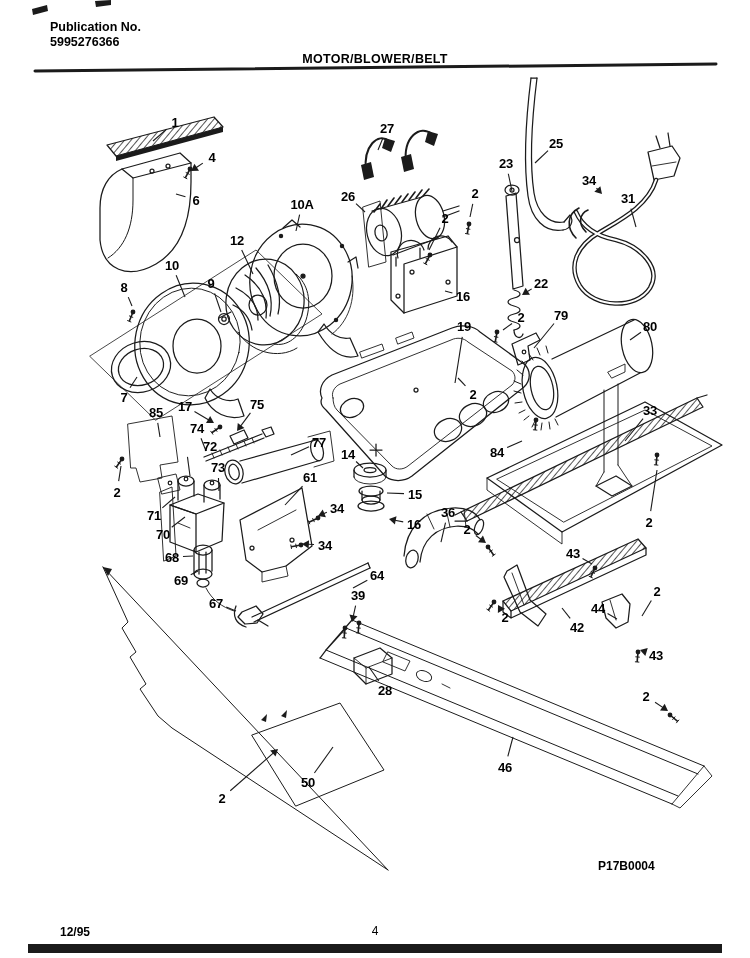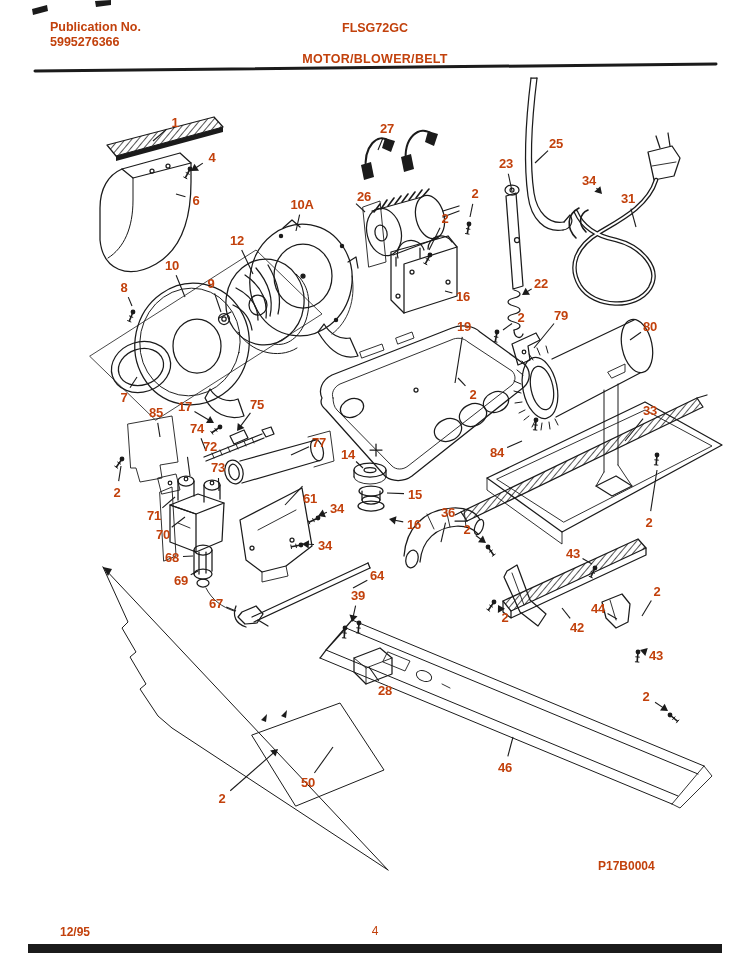--- a/index.html
+++ b/index.html
@@ -1,36 +1,35 @@
 <!DOCTYPE html>
 <html><head>
 <meta charset="utf-8">
 <style>
   html,body{margin:0;padding:0;background:#e8e8e8;}
   #page{position:relative;width:750px;height:958px;background:#ffffff;overflow:hidden;
-        font-family:"Liberation Sans", sans-serif;color:#c2410c;}
+        font-family:"Liberation Sans", sans-serif;color:#000000;}
   .hdr{position:absolute;font-weight:bold;font-size:12.5px;line-height:15px;white-space:pre;}
   #pubblock{left:50px;top:20px;}
   #model{left:0;top:21px;width:100%;text-align:center;}
   #section{left:0;top:52px;width:100%;text-align:center;letter-spacing:.3px;}
   #footer-date{left:60px;top:925px;font-size:12px;}
   #footer-page{left:0;top:924px;width:100%;text-align:center;font-weight:normal;font-size:12px;}
   #diagram-id{left:598px;top:859px;font-size:12px;}
   svg{position:absolute;left:0;top:0;}
   .callout{position:absolute;transform:translate(-50%,-50%);font-weight:bold;
            font-size:13px;letter-spacing:-0.3px;white-space:nowrap;}
 </style>
 </head>
 <body>
 
 <div id="page">
 
   <div class="hdr" id="pubblock"><span>Publication No.</span>
 <span>5995276366</span></div>
-  <div class="hdr" id="model">FLSG72GC</div>
   <div class="hdr" id="section">MOTOR/BLOWER/BELT</div>
   <div class="hdr" id="footer-date">12/95</div>
   <div class="hdr" id="footer-page">4</div>
   <div class="hdr" id="diagram-id">P17B0004</div>
 
   <svg id="art" width="750" height="958" viewBox="0 0 750 958">
     <defs>
       <pattern id="hatch" width="5" height="5" patternUnits="userSpaceOnUse" patternTransform="rotate(40)">
         <line x1="0" y1="0" x2="0" y2="5" stroke="#1b1b1b" stroke-width="1.5"></line>
       </pattern>
@@ -496,21 +495,21 @@
         <line x1="492.9342523156805" y1="607.3576283814173" x2="489.329983320809" y2="604.8338920614726" stroke="#1b1b1b" stroke-width="1"></line>
         <line x1="490.0663701339253" y1="611.4533886028622" x2="486.4621011390538" y2="608.9296522829176" stroke="#1b1b1b" stroke-width="1"></line>
       </g>
     </svg>
 
   <div id="labels">
       <span class="callout" style="left: 175px; top: 122px;">1</span>
       <span class="callout" style="left: 212px; top: 157px;">4</span>
       <span class="callout" style="left: 196px; top: 200px;">6</span>
       <span class="callout" style="left: 302px; top: 204px;">10A</span>
-      <span class="callout" style="left: 348px; top: 196px; margin-left: 16px;">26</span>
+      <span class="callout" style="left: 348px; top: 196px;">26</span>
       <span class="callout" style="left: 387px; top: 128px;">27</span>
       <span class="callout" style="left: 475px; top: 193px;">2</span>
       <span class="callout" style="left: 506px; top: 163px;">23</span>
       <span class="callout" style="left: 556px; top: 143px;">25</span>
       <span class="callout" style="left: 589px; top: 180px;">34</span>
       <span class="callout" style="left: 628px; top: 198px;">31</span>
       <span class="callout" style="left: 237px; top: 240px;">12</span>
       <span class="callout" style="left: 172px; top: 265px;">10</span>
       <span class="callout" style="left: 211px; top: 283px;">9</span>
       <span class="callout" style="left: 124px; top: 287px;">8</span>
@@ -522,21 +521,21 @@
       <span class="callout" style="left: 561px; top: 315px;">79</span>
       <span class="callout" style="left: 650px; top: 326px;">80</span>
       <span class="callout" style="left: 124px; top: 397px;">7</span>
       <span class="callout" style="left: 185px; top: 406px;">17</span>
       <span class="callout" style="left: 257px; top: 404px;">75</span>
       <span class="callout" style="left: 156px; top: 412px;">85</span>
       <span class="callout" style="left: 197px; top: 428px;">74</span>
       <span class="callout" style="left: 186px; top: 446px; margin-left: 24px;">72</span>
       <span class="callout" style="left: 218px; top: 467px;">73</span>
       <span class="callout" style="left: 319px; top: 442px;">77</span>
-      <span class="callout" style="left: 310px; top: 498px;">61</span>
+      <span class="callout" style="left: 310px; top: 477px;">61</span>
       <span class="callout" style="left: 117px; top: 492px;">2</span>
       <span class="callout" style="left: 154px; top: 515px;">71</span>
       <span class="callout" style="left: 163px; top: 534px;">70</span>
       <span class="callout" style="left: 172px; top: 557px;">68</span>
       <span class="callout" style="left: 181px; top: 580px;">69</span>
       <span class="callout" style="left: 216px; top: 603px;">67</span>
       <span class="callout" style="left: 348px; top: 454px;">14</span>
       <span class="callout" style="left: 337px; top: 508px;">34</span>
       <span class="callout" style="left: 325px; top: 545px;">34</span>
       <span class="callout" style="left: 415px; top: 494px;">15</span>

